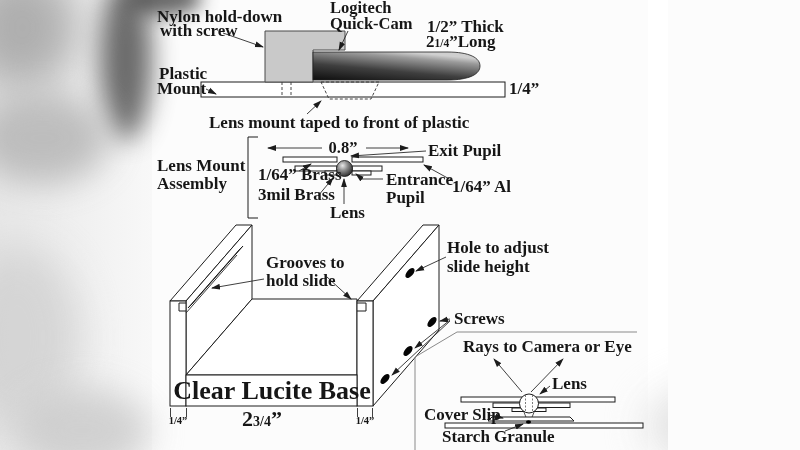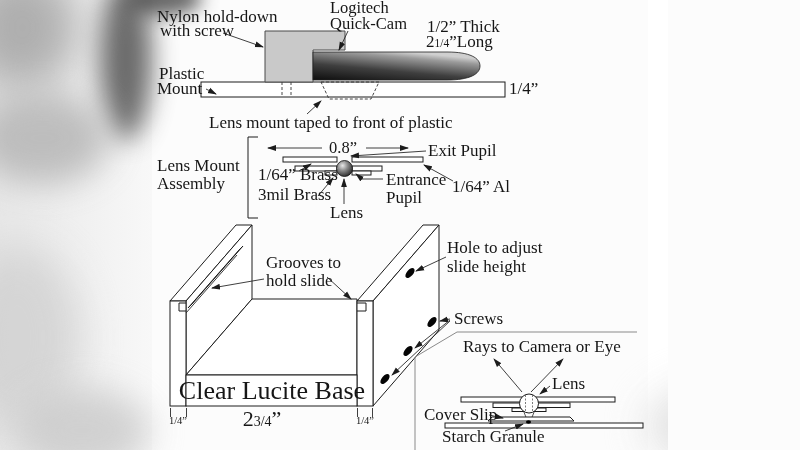--- a/index.html
+++ b/index.html
@@ -1,16 +1,16 @@
 <!DOCTYPE html>
 <html><head>
 <meta charset="utf-8">
 <style>
   html,body{margin:0;padding:0;width:800px;height:450px;overflow:hidden;background:#fcfcfc;}
-  #stage{position:relative;width:668px;height:450px;overflow:hidden;}
+  #stage{position:relative;width:668px;height:450px;overflow:hidden;font-weight:bold;}
   .blob{position:absolute;border-radius:50%;}
   #pillar-left{position:absolute;left:0;top:0;width:152px;height:450px;
     background:linear-gradient(90deg,#e7e7e7,#f8f8f8);}
   #pillar-right{position:absolute;left:648px;top:0;width:152px;height:450px;
     background:linear-gradient(270deg,#f1f1f1,#ffffff 65%);}
   .b1{left:100px;top:-25px;width:52px;height:165px;background:#2f2f2f;filter:blur(13px);opacity:.7;}
   .b2{left:128px;top:-20px;width:74px;height:36px;background:#3a3a3a;filter:blur(9px);opacity:.75;}
   .b3{left:-35px;top:-35px;width:115px;height:125px;background:#909090;filter:blur(22px);opacity:.65;}
   .b4{left:-25px;top:92px;width:135px;height:92px;background:#b2b2b2;filter:blur(17px);opacity:.8;}
   .b5{left:-45px;top:245px;width:125px;height:185px;background:#d3d3d3;filter:blur(20px);opacity:.9;}

